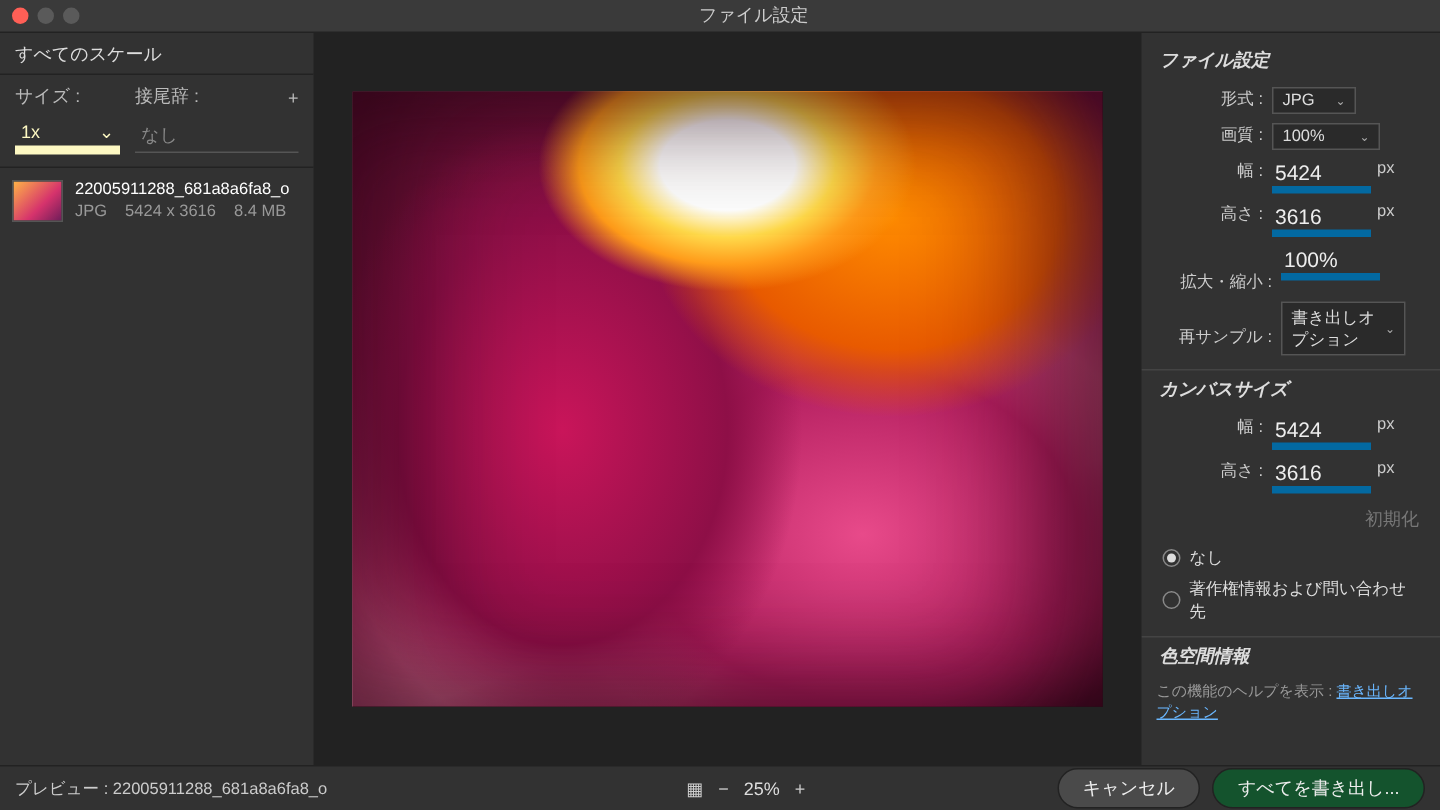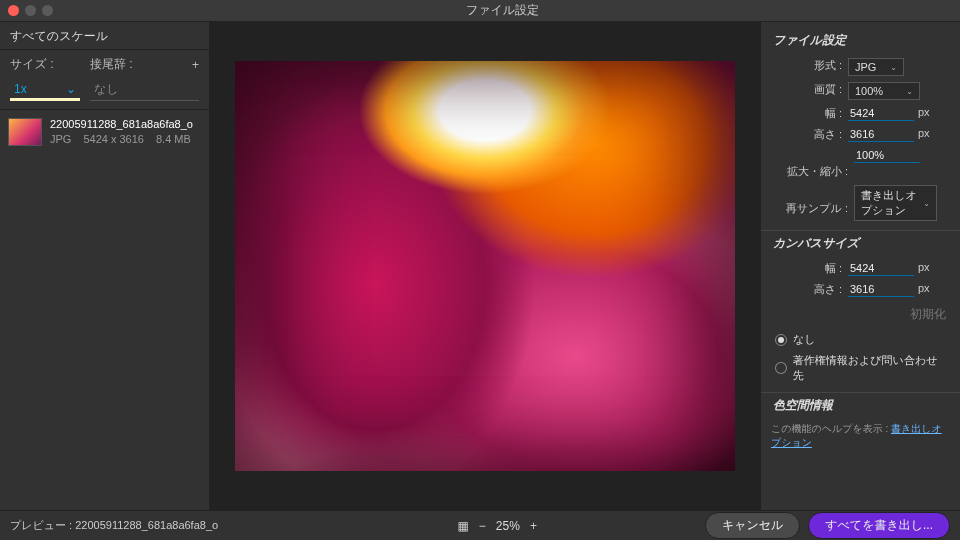--- a/index.html
+++ b/index.html
@@ -22,21 +22,21 @@
   .title { flex:1; text-align:center; color:#ccc; font-size:12px; }
   .main {
     display:flex; height: calc(540px - 22px - 30px);
   }
   
   .left { width:210px; background:#323232; border-right:1px solid #222; }
   .left-header { padding:6px 10px 4px; font-weight:normal; border-bottom:1px solid #222;}
   .scale-row { display:flex; align-items:center; padding:6px 10px 4px; color:#bbb;}
   .scale-row .col1{width:80px;} .scale-row .col2{flex:1;} .scale-row .plus{width:16px;text-align:right;cursor:pointer;}
   .scale-values { display:flex; align-items:center; padding:2px 10px 8px;}
-  .scale-values .sel1{width:70px; border-bottom:3px solid #fef9c3; padding:2px 4px; color:#0ea5e9; display:flex; justify-content:space-between;}
+  .scale-values .sel1{width:70px; border-bottom:6px solid #fef9c3; padding:2px 4px; color:#fef9c3; display:flex; justify-content:space-between;}
   .scale-values .sel2{flex:1; margin-left:10px; border-bottom:1px solid #555; padding:2px 4px; color:#888;}
   .asset {
     display:flex; gap:8px; padding:8px; border-top:1px solid #222;
   }
   .thumb { width:34px; height:28px; background:linear-gradient(135deg,#ffb347,#d6336c 60%,#6f1d5a); border:1px solid #555;}
   .asset-info{flex:1;}
   .asset-name{color:#fff; font-size:11px;}
   .asset-meta{color:#999; font-size:11px; display:flex; gap:12px; margin-top:3px;}
   
   .center{ flex:1; background:#222; display:flex; align-items:center; justify-content:center; padding:20px;}
@@ -52,21 +52,21 @@
   }
   
   .right{ width:200px; background:#323232; border-left:1px solid #222; padding:6px 0; overflow:hidden;}
   .section-h{ font-weight:bold; padding:4px 12px 6px; border-top:1px solid #444; margin-top:6px;font-style:italic;}
   .section-h.first{border-top:none;margin-top:0;}
   .field-row{ display:flex; align-items:flex-start; padding:3px 23px;}
   .field-row .lbl{ width:58px; text-align:right; color:#ccc; margin-right:6px; font-size:11px;}
   .field-row .lbl.wide{width:64px;margin-top:16px;}
   .select{ background:#2a2a2a; border:1px solid #555; padding:2px 6px; min-width:56px; display:flex; justify-content:space-between; align-items:center; font-size:11px;}
   .select .chev{font-size:8px;color:#aaa;margin-left:6px;}
-  .uline-input{ border:none; border-bottom:1px solid #0369a1; background:transparent; color:#eee; width:66px; padding:1px 2px; font-size:11px;}
+  .uline-input{ border:none; border-bottom:5px solid #0369a1; background:transparent; color:#eee; width:66px; padding:1px 2px; font-size:14px;}
   .unit{ margin-left:4px; color:#ccc; font-size:11px;}
   .select.wide{flex:1;}
   .btn-dis{ text-align:right; padding:6px 14px; color:#777;}
   .radio-row{ display:flex; align-items:center; gap:6px; padding:3px 14px; font-size:11px;}
   .radio{ width:12px;height:12px;border-radius:50%;border:1px solid #888;display:inline-flex;align-items:center;justify-content:center;}
   .radio.checked::after{content:"";width:6px;height:6px;border-radius:50%;background:#ddd;}
   .help-row{font-size:10px;color:#999;padding:2px 10px;}
   .help-row a{color:#6ab7ff;text-decoration:underline;cursor:pointer;}
   
   .footer{
@@ -74,21 +74,21 @@
     display:flex; align-items:center; padding:0 10px; gap:8px;
   }
   .footer .preview-label{color:#ccc;font-size:11px;flex:0 0 auto;}
   .footer .spacer{flex:1;}
   .zoom-group{display:flex;align-items:center;gap:10px;margin-right:160px;}
   .zicon{color:#ccc;cursor:pointer;font-size:12px;}
   .fbtn{
     background:#4a4a4a;border:1px solid #222;border-radius:14px;
     padding:4px 16px;color:#eee;font-size:12px;cursor:pointer;
   }
-  .fbtn.primary{background:#6d28d9;}
+  .fbtn.primary{background:#14532d;}
 </style>
 </head>
 <body>
 
 <div class="titlebar">
   <div class="traffic">
     <div class="tl red"></div>
     <div class="tl yellow"></div>
     <div class="tl green"></div>
   </div>

